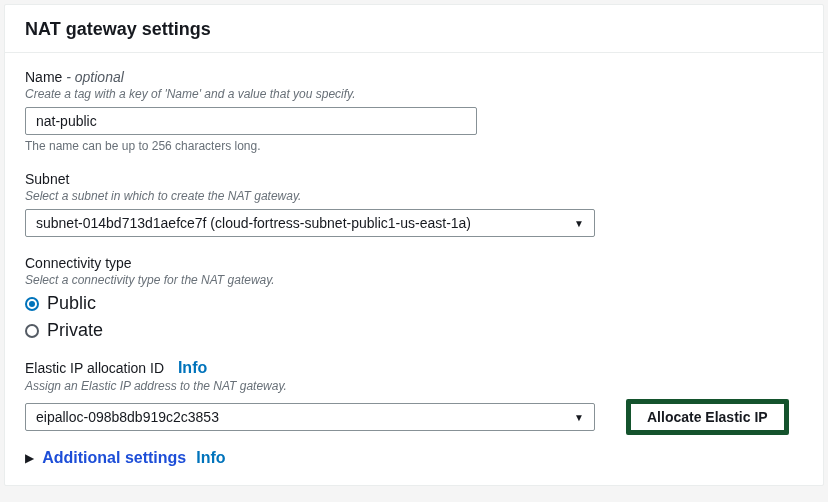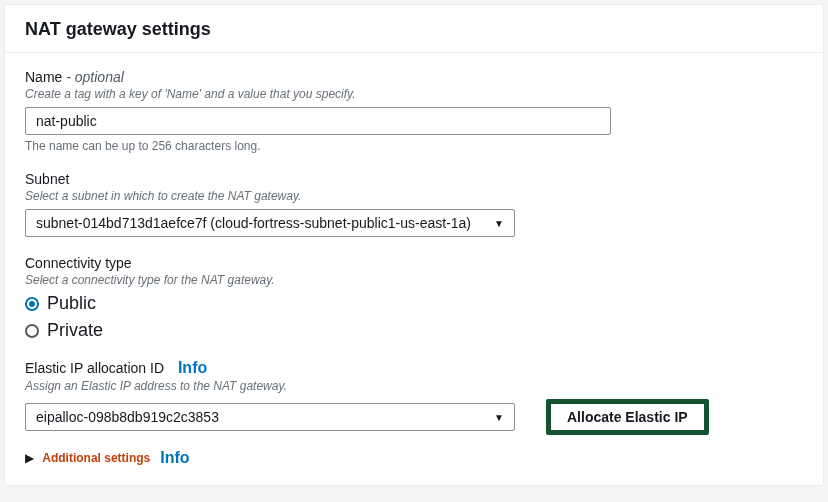--- a/index.html
+++ b/index.html
@@ -48,30 +48,30 @@
     color: #687078;
     margin-bottom: 6px;
     font-style: italic;
   }
   .field-constraint {
     font-size: 12px;
     color: #687078;
     margin-top: 4px;
   }
   input[type="text"].text-input {
-    width: 586px;
+    width: 452px;
     padding: 5px 10px;
     font-size: 14px;
     border: 1px solid #879196;
     border-radius: 2px;
     color: #16191f;
     outline: none;
   }
   .select-box {
-    width: 490px;
+    width: 570px;
     padding: 5px 10px;
     font-size: 14px;
     border: 1px solid #879196;
     border-radius: 2px;
     background: #ffffff;
     display: flex;
     justify-content: space-between;
     align-items: center;
     cursor: pointer;
     color: #16191f;
@@ -144,23 +144,23 @@
     align-items: center;
     margin-top: 8px;
     cursor: pointer;
   }
   .expander .tri {
     font-size: 12px;
     color: #16191f;
     margin-right: 8px;
   }
   .expander .exp-label {
-    font-size: 12px;
-    font-weight: 700;
-    color: #c2410c;
+    font-size: 16px;
+    font-weight: 700;
+    color: #1d4ed8;
   }
   .elastic-field { margin-bottom: 14px; }
 </style>
 </head>
 <body>
 
 <div class="panel">
 
   <div class="panel-header">
     <h2>NAT gateway settings</h2>

